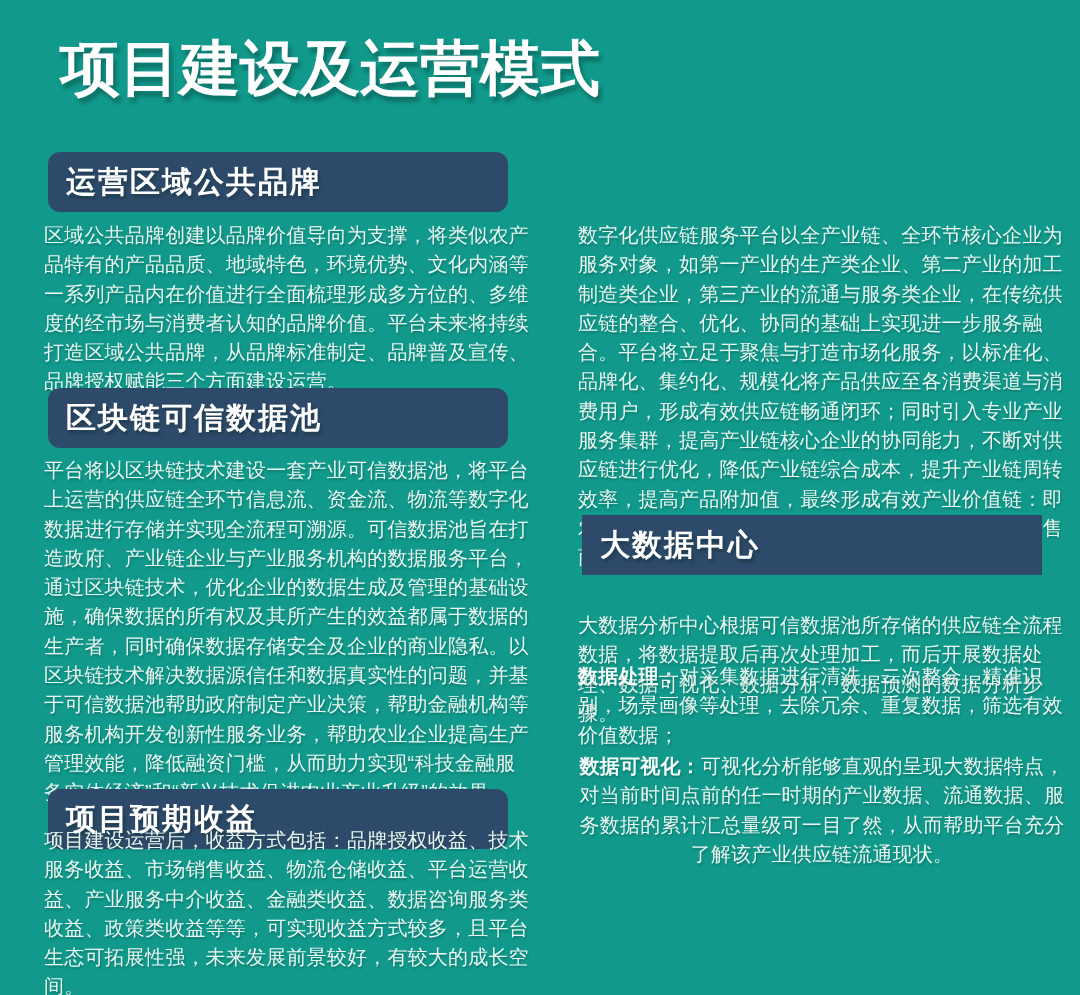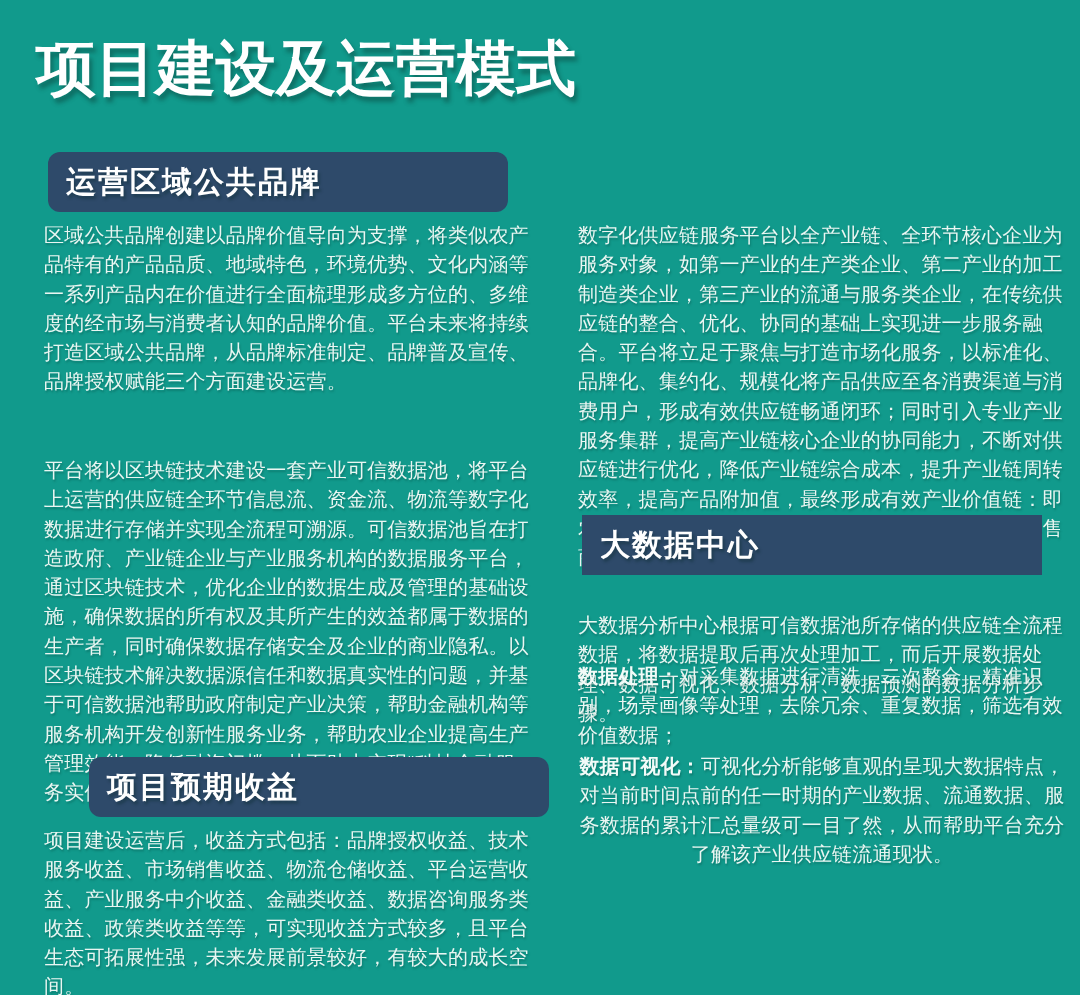--- a/index.html
+++ b/index.html
@@ -4,21 +4,21 @@
 <style>
   html,body{margin:0;padding:0;}
   .page{
     position:relative;
     width:1080px;height:995px;
     background:#119A8C;
     overflow:hidden;
     font-family:"Liberation Sans","DejaVu Sans",sans-serif;
   }
   .title{
-    position:absolute;left:36px;top:34px;margin:0;
+    position:absolute;left:60px;top:34px;margin:0;
     font-size:60px;font-weight:bold;color:#FFFFFF;
     letter-spacing:0px;line-height:1.15;
     text-shadow:3px 5px 4px rgba(8,58,52,0.45);
     white-space:nowrap;
   }
   .panel{
     position:absolute;height:60px;width:460px;
     background:#2E4A6A;
     display:flex;align-items:center;
     padding-left:18px;box-sizing:border-box;
@@ -47,23 +47,26 @@
 
 <div class="page">
 
   <h1 class="title">项目建设及运营模式</h1>
 
   <section class="panel col-left" style="top:152px;">
     <span class="heading">运营区域公共品牌</span>
   </section>
   <p class="body col-left" style="top:221px;">区域公共品牌创建以品牌价值导向为支撑，将类似农产品特有的产品品质、地域特色，环境优势、文化内涵等一系列产品内在价值进行全面梳理形成多方位的、多维度的经市场与消费者认知的品牌价值。平台未来将持续打造区域公共品牌，从品牌标准制定、品牌普及宣传、品牌授权赋能三个方面建设运营。</p>
 
+  <section class="panel col-left" style="top:388px;">
+    <span class="heading">区块链可信数据池</span>
+  </section>
   <p class="body col-left" style="top:456px;">平台将以区块链技术建设一套产业可信数据池，将平台上运营的供应链全环节信息流、资金流、物流等数字化数据进行存储并实现全流程可溯源。可信数据池旨在打造政府、产业链企业与产业服务机构的数据服务平台，通过区块链技术，优化企业的数据生成及管理的基础设施，确保数据的所有权及其所产生的效益都属于数据的生产者，同时确保数据存储安全及企业的商业隐私。以区块链技术解决数据源信任和数据真实性的问题，并基于可信数据池帮助政府制定产业决策，帮助金融机构等服务机构开发创新性服务业务，帮助农业企业提高生产管理效能，降低融资门槛，从而助力实现“科技金融服务实体经济”和“新兴技术促进农业产业升级”的效果。</p>
 
-  <section class="panel col-left" style="top:757px;margin-left:41px;">
+  <section class="panel col-left" style="top:789px;">
     <span class="heading">项目预期收益</span>
   </section>
   <p class="body col-left" style="top:826px;">项目建设运营后，收益方式包括：品牌授权收益、技术服务收益、市场销售收益、物流仓储收益、平台运营收益、产业服务中介收益、金融类收益、数据咨询服务类收益、政策类收益等等，可实现收益方式较多，且平台生态可拓展性强，未来发展前景较好，有较大的成长空间。</p>
 
   <p class="body col-right" style="top:221px;">数字化供应链服务平台以全产业链、全环节核心企业为服务对象，如第一产业的生产类企业、第二产业的加工制造类企业，第三产业的流通与服务类企业，在传统供应链的整合、优化、协同的基础上实现进一步服务融合。平台将立足于聚焦与打造市场化服务，以标准化、品牌化、集约化、规模化将产品供应至各消费渠道与消费用户，形成有效供应链畅通闭环；同时引入专业产业服务集群，提高产业链核心企业的协同能力，不断对供应链进行优化，降低产业链综合成本，提升产业链周转效率，提高产品附加值，最终形成有效产业价值链：即农产品的品牌效应叠加流通环节的集约效应，促进零售商的服务创新。</p>
 
   <section class="panel col-right" style="top:515px;">
     <span class="heading">大数据中心</span>
   </section>
   <p class="body col-right" style="top:583px;margin-top:28px;">大数据分析中心根据可信数据池所存储的供应链全流程数据，将数据提取后再次处理加工，而后开展数据处理、数据可视化、数据分析、数据预测的数据分析步骤。</p>

